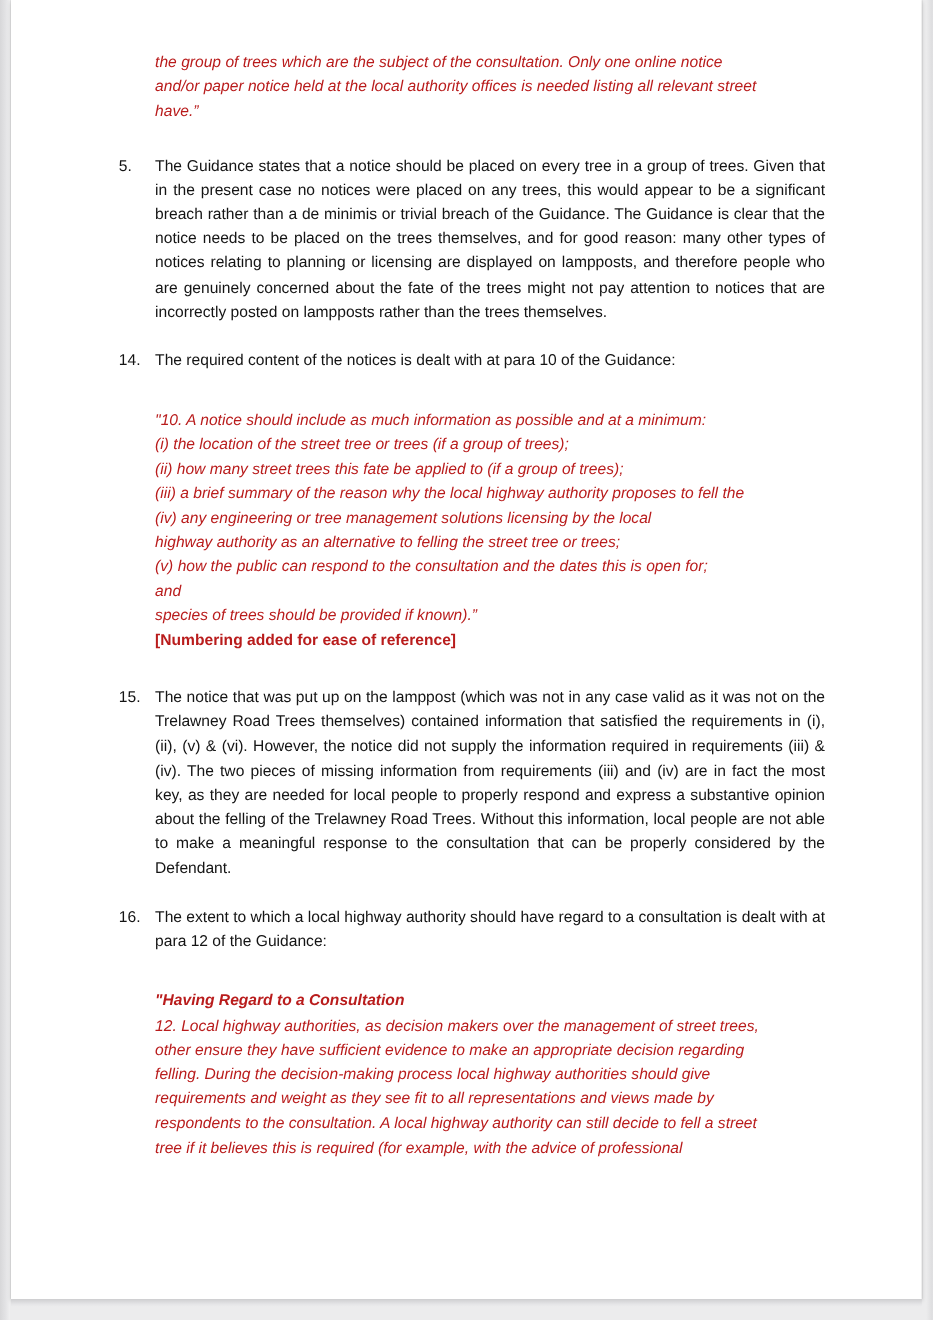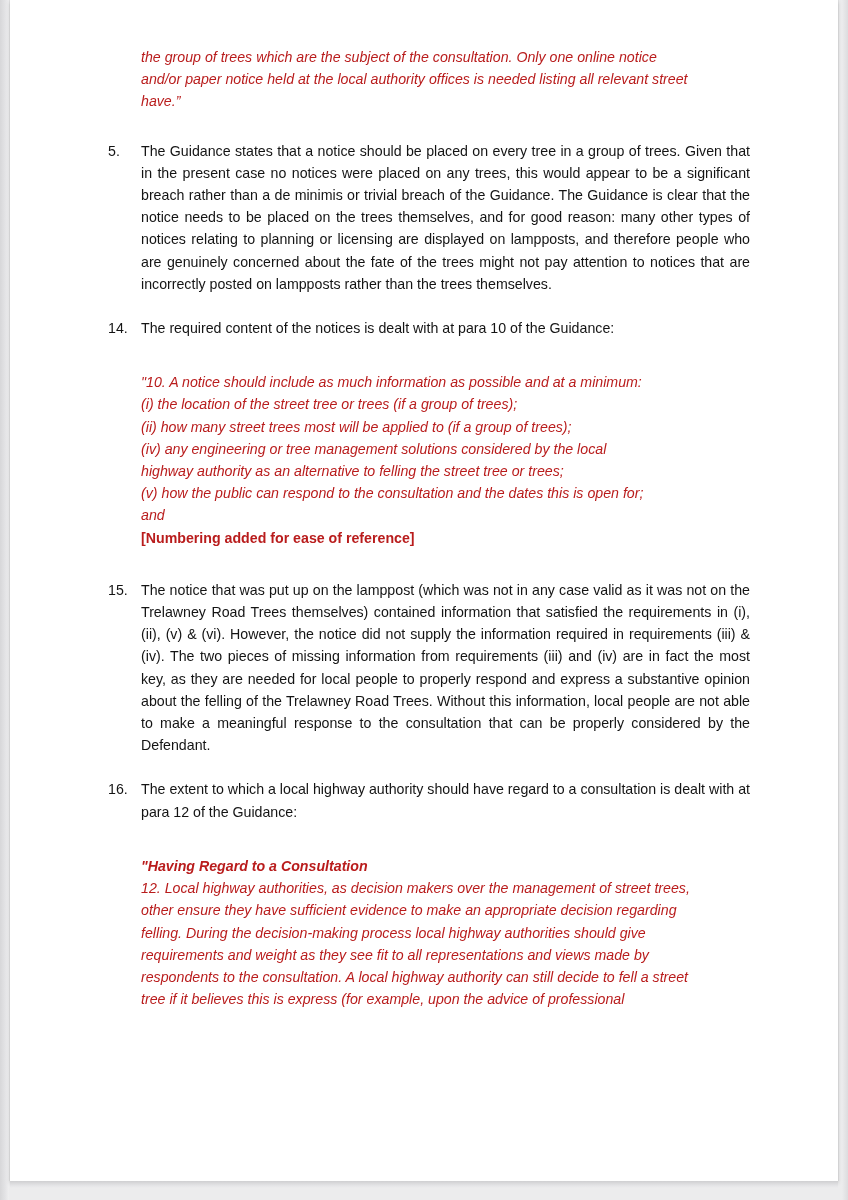--- a/index.html
+++ b/index.html
@@ -155,25 +155,27 @@
       <div class="num-para body-text">
         <span class="num">14.</span>
         <span class="num-body">The required content of the notices is dealt with at para 10 of the Guidance:</span>
       </div>
 
       <div class="spacer-lg"></div>
 
       <div class="quote-block">
         <span class="q-line">"10. A notice should include as much information as possible and at a minimum:</span>
         <span class="q-line">(i) the location of the street tree or trees (if a group of trees);</span>
-        <span class="q-line">(ii) how many street trees most will be applied to (if a group of trees);</span>
-        <span class="q-line">(iv) any engineering or tree management solutions considered by the local</span>
+        <span class="q-line">(ii) how many street trees this fate be applied to (if a group of trees);</span>
+        <span class="q-line">(iii) a brief summary of the reason why the local highway authority proposes to fell the</span>
+        <span class="q-line">(iv) any engineering or tree management solutions licensing by the local</span>
         <span class="q-line">highway authority as an alternative to felling the street tree or trees;</span>
         <span class="q-line">(v) how the public can respond to the consultation and the dates this is open for;</span>
         <span class="q-line">and</span>
+        <span class="q-line">species of trees should be provided if known).”</span>
         <span class="q-line upright">[Numbering added for ease of reference]</span>
       </div>
 
       <div class="spacer-lg"></div>
 
       <div class="num-para body-text">
         <span class="num">15.</span>
         <span class="num-body">The notice that was put up on the lamppost (which was not in any case valid as it was not on the Trelawney Road Trees themselves) contained information that satisfied the requirements in (i), (ii), (v) &amp; (vi). However, the notice did not supply the information required in requirements (iii) &amp; (iv). The two pieces of missing information from requirements (iii) and (iv) are in fact the most key, as they are needed for local people to properly respond and express a substantive opinion about the felling of the Trelawney Road Trees. Without this information, local people are not able to make a meaningful response to the consultation that can be properly considered by the Defendant.</span>
       </div>
 
@@ -186,21 +188,21 @@
 
       <div class="spacer-lg"></div>
 
       <div class="quote-block">
         <span class="q-heading">"Having Regard to a Consultation</span>
         <span class="q-line">12. Local highway authorities, as decision makers over the management of street trees,</span>
         <span class="q-line">other ensure they have sufficient evidence to make an appropriate decision regarding</span>
         <span class="q-line">felling. During the decision-making process local highway authorities should give</span>
         <span class="q-line">requirements and weight as they see fit to all representations and views made by</span>
         <span class="q-line">respondents to the consultation. A local highway authority can still decide to fell a street</span>
-        <span class="q-line">tree if it believes this is express (for example, upon the advice of professional</span>
+        <span class="q-line">tree if it believes this is required (for example, with the advice of professional</span>
       </div>
 
     </div>
   </div>
 
   <div class="page-bottom-shadow"></div>
 
 </div>
 
 </body></html>

